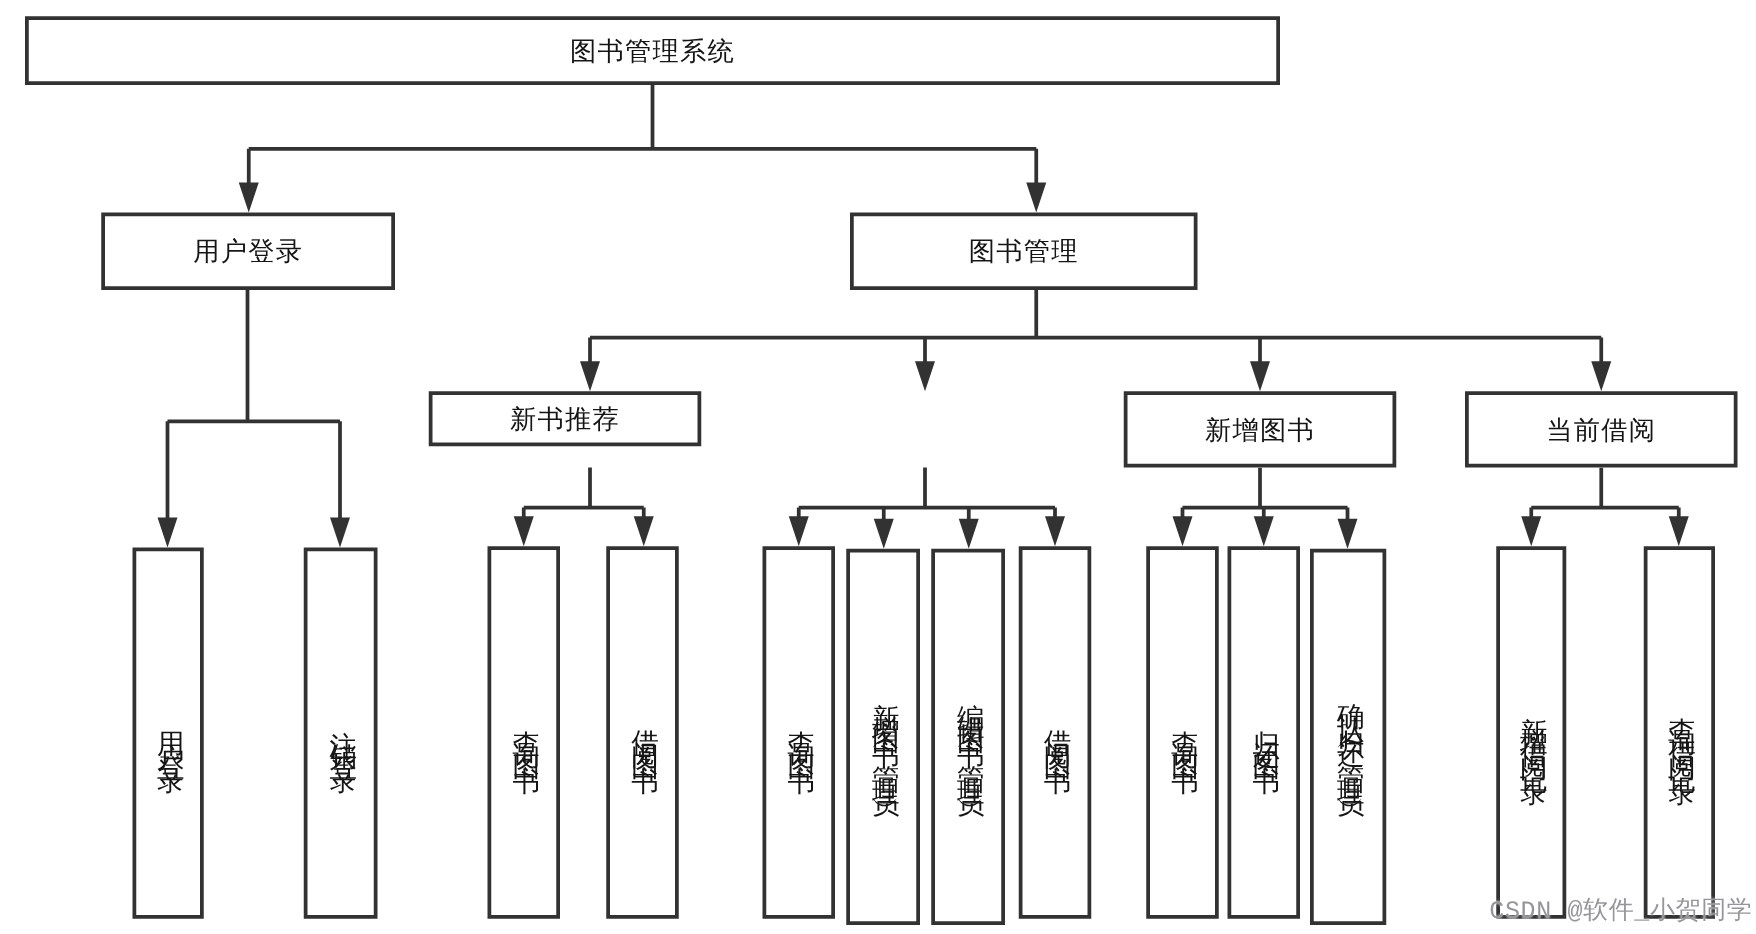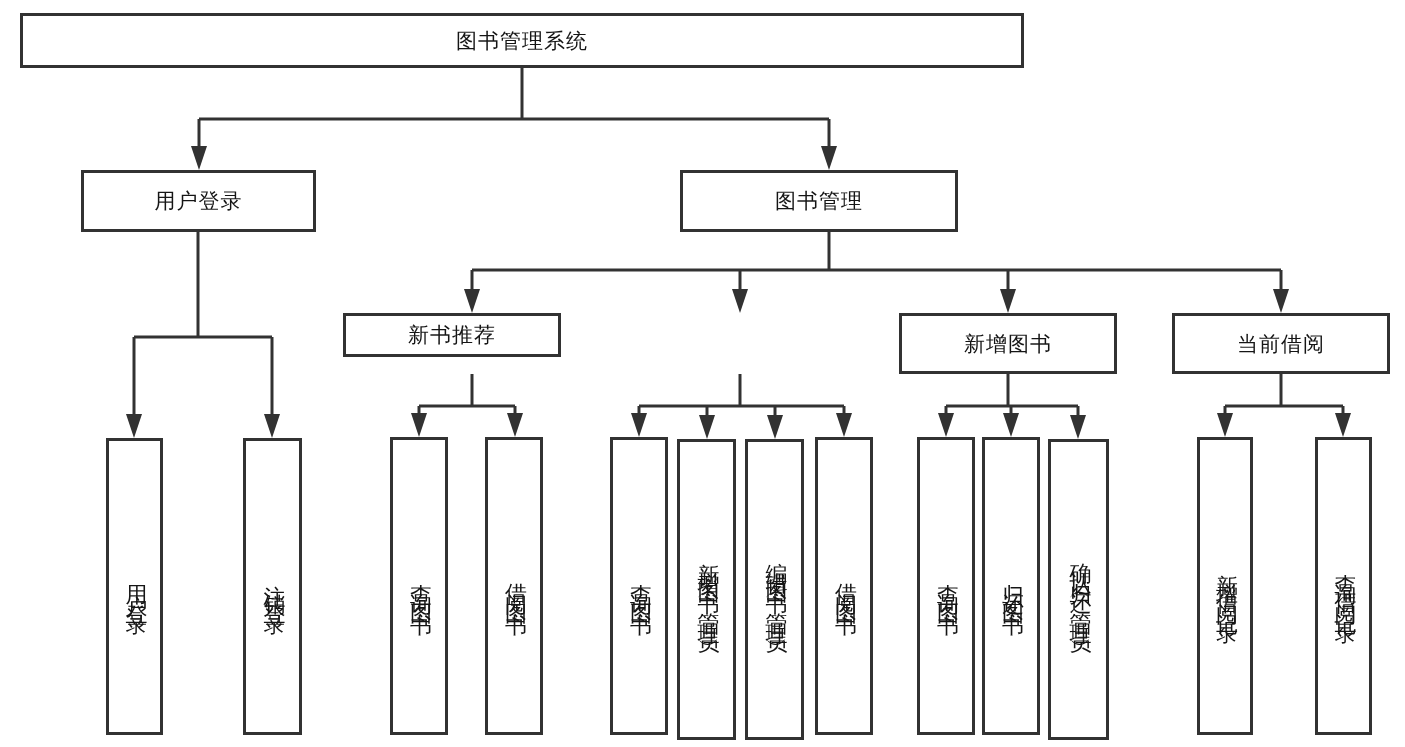--- a/index.html
+++ b/index.html
@@ -146,13 +146,14 @@
   <div class="node v" style="left:745px; top:439px; width:59px; height:301px">编辑图书（管理员）</div>
   <div class="node v" style="left:815px; top:437px; width:58px; height:298px">借阅图书</div>
 
   <div class="node v" style="left:917px; top:437px; width:58px; height:298px">查询图书</div>
   <div class="node v" style="left:982px; top:437px; width:58px; height:298px">归还图书</div>
   <div class="node v" style="left:1048px; top:439px; width:61px; height:301px">确认归还（管理员）</div>
 
   <div class="node v" style="left:1197px; top:437px; width:56px; height:298px">新增借阅记录</div>
   <div class="node v" style="left:1315px; top:437px; width:57px; height:298px">查询借阅记录</div>
 
+  <div class="watermark">CSDN @软件_小贺同学</div>
 </div>
 
 </body></html>

